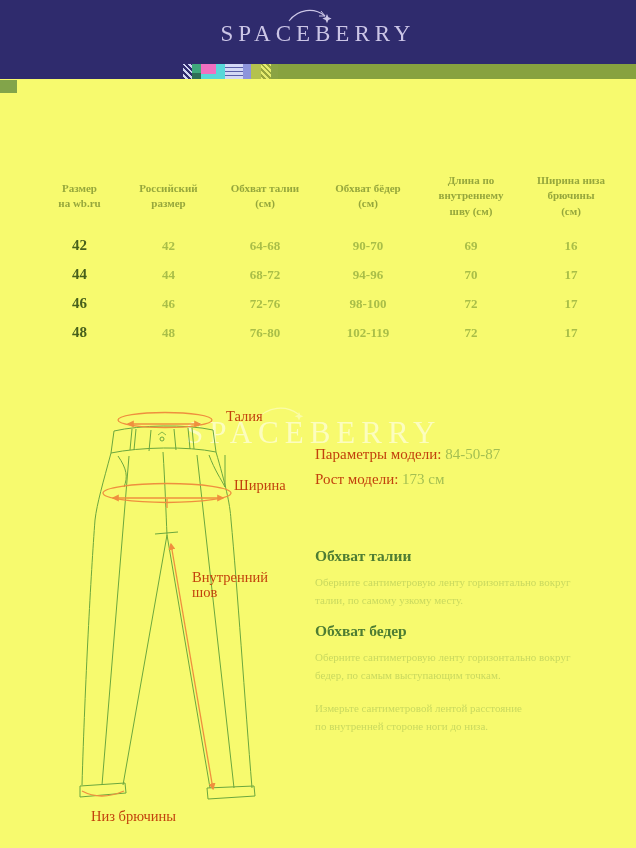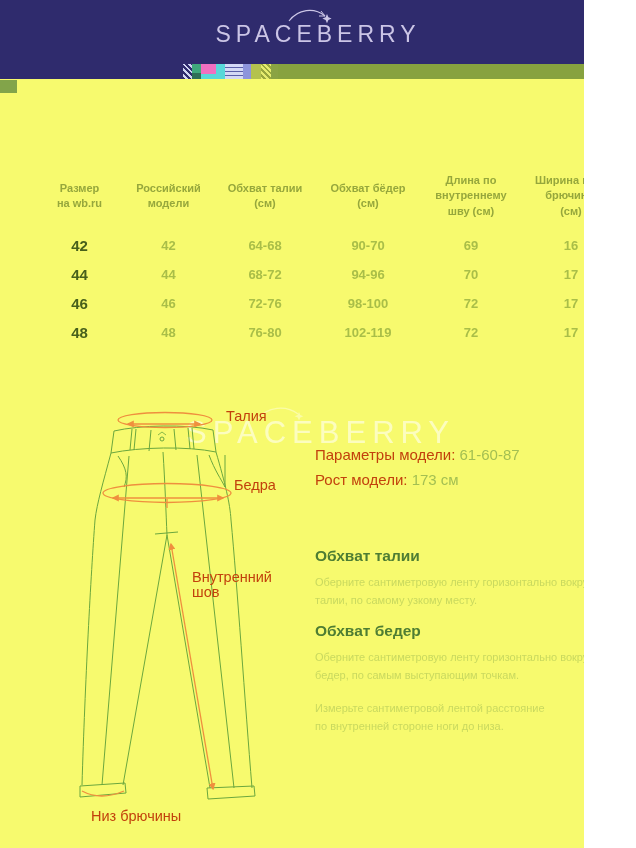--- a/index.html
+++ b/index.html
@@ -1,17 +1,17 @@
 <!DOCTYPE html>
 <html><head>
 <meta charset="utf-8">
 <style>
   html,body{margin:0;padding:0;background:#ffffff;}
-  .page{position:relative;width:584px;height:848px;background:#F7FA6E;overflow:hidden;
-        font-family:Liberation Sans, sans-serif;}
+  .page{position:relative;width:636px;height:848px;background:#F7FA6E;overflow:hidden;
+        font-family:Liberation Serif, serif;}
 
   
   .header{position:absolute;left:0;top:0;width:636px;height:64px;background:#2F2B6D;}
   .logo{position:absolute;left:0;top:21px;width:100%;text-align:center;
         color:#CBC5E6;font-size:23px;letter-spacing:5px;font-weight:400;}
   .swoosh{position:absolute;left:286px;top:4px;}
 
   
   .band{position:absolute;left:0;top:64px;width:636px;height:15px;}
   .band .navy-seg{position:absolute;left:0;top:0;width:183px;height:15px;background:#2F2B6D;}
@@ -100,21 +100,21 @@
         <col style="width:102px">
         <col style="width:104px">
         <col style="width:102px">
         <col style="width:98px">
       </colgroup>
     <thead>
       <tr>
         <th>Размер
 на wb.ru</th>
         <th>Российский
-модели</th>
+размер</th>
         <th>Обхват талии
 (см)</th>
         <th>Обхват бёдер
 (см)</th>
         <th>Длина по
 внутреннему
 шву (см)</th>
         <th>Ширина низа
 брючины
 (см)</th>
@@ -206,27 +206,27 @@
         <ellipse cx="112" cy="90" rx="64" ry="9.5"></ellipse>
         <line x1="58" y1="95" x2="168" y2="95" marker-start="url(#arr)" marker-end="url(#arr)"></line>
         <line x1="112" y1="96" x2="112" y2="105"></line>
         <line x1="116" y1="141" x2="158" y2="386" marker-start="url(#arr)" marker-end="url(#arr)"></line>
         <path d="M27,388 C40,395 55,394 69,388"></path>
       </g>
     </svg>
   </div>
 
   <div class="dlabel lbl-waist">Талия</div>
-  <div class="dlabel lbl-hips">Бедра</div>
+  <div class="dlabel lbl-hips">Ширина</div>
   <div class="dlabel lbl-seam">Внутренний
 шов</div>
   <div class="dlabel lbl-bottom">Низ брючины</div>
 
   <div class="model-info">
-    <p class="row"><span class="mlabel">Параметры модели:</span> <span class="mvalue">61-60-87</span></p>
+    <p class="row"><span class="mlabel">Параметры модели:</span> <span class="mvalue">84-50-87</span></p>
     <p class="row"><span class="mlabel">Рост модели:</span> <span class="mvalue">173 см</span></p>
   </div>
 
   <div class="instr instr-1">
     <h3>Обхват талии</h3>
     <p>Оберните сантиметровую ленту горизонтально вокруг
 талии, по самому узкому месту.</p>
   </div>
   <div class="instr instr-2">
     <h3>Обхват бедер</h3>

